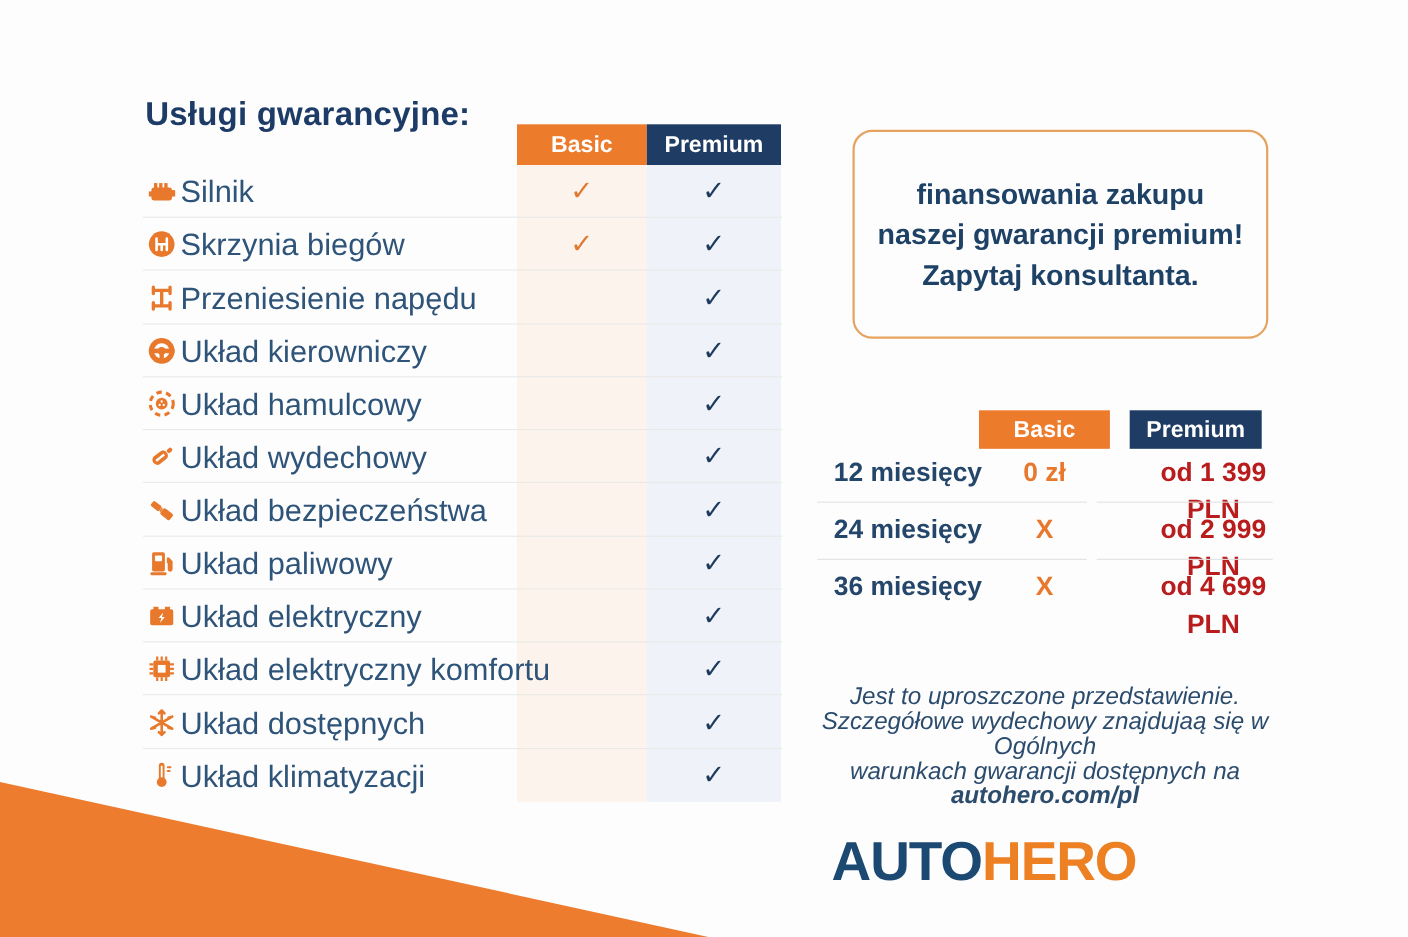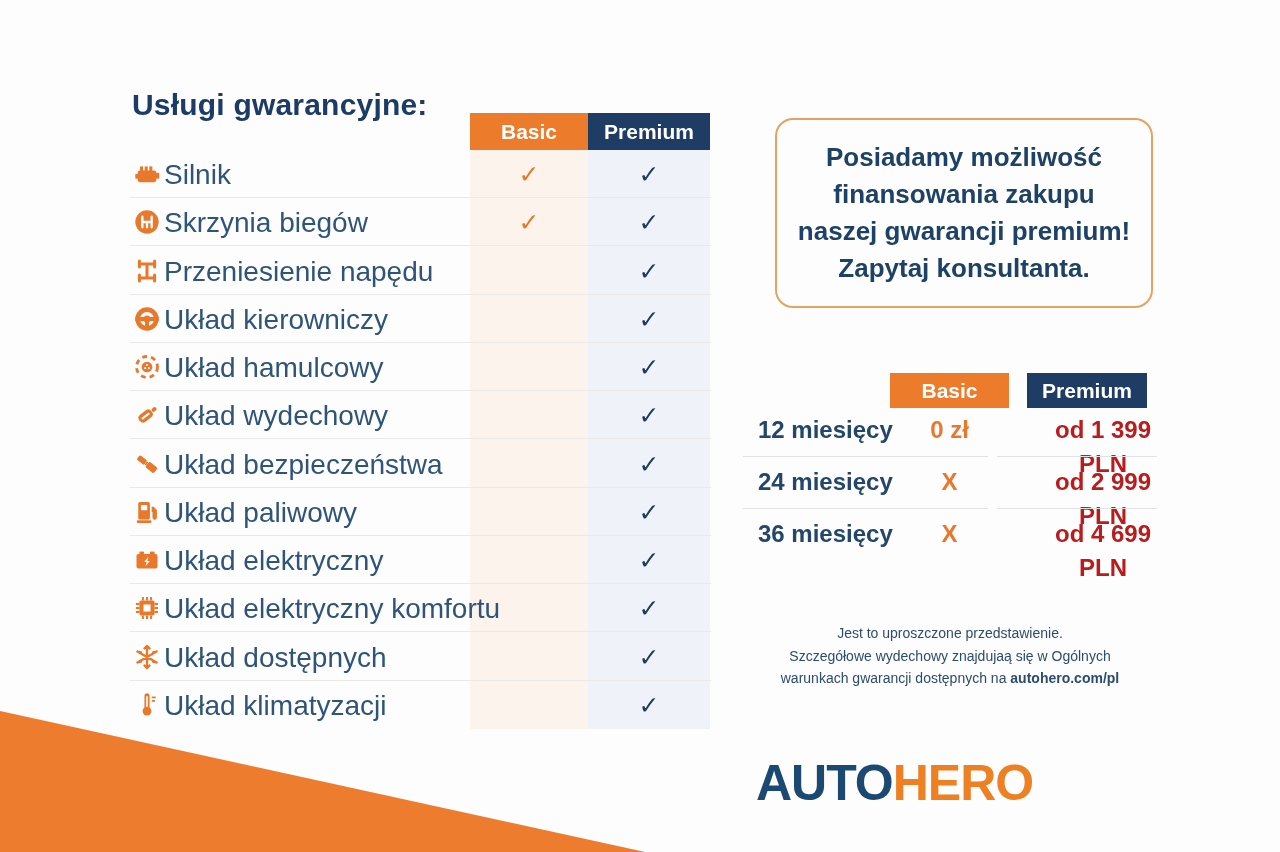--- a/index.html
+++ b/index.html
@@ -32,21 +32,21 @@
   .prow{position:absolute;left:0;width:1280px;height:34px;line-height:34px;font-weight:700;font-size:24px;}
   .period{position:absolute;left:758px;color:#24466b;}
   .pb{position:absolute;left:890px;width:119px;text-align:center;color:#e8782d;}
   .pp{position:absolute;left:1028px;width:150px;text-align:center;color:#b91c1c;}
   .psep{position:absolute;height:1px;background:#e2e2e2;}
   #psep1a{left:743px;top:456px;width:245px;}
   #psep1b{left:997px;top:456px;width:160px;}
   #psep2a{left:743px;top:508px;width:245px;}
   #psep2b{left:997px;top:508px;width:160px;}
 
-  #disclaimer{position:absolute;left:730px;top:622px;width:440px;text-align:center;font-size:14px;line-height:22.5px;color:#2c4c6e;}
+  #disclaimer{position:absolute;left:730px;top:622px;width:440px;text-align:center;font-size:22px;line-height:22.5px;color:#2c4c6e;font-style:italic;}
   #disclaimer b{font-weight:700;}
 
   #logo{position:absolute;left:756px;top:744px;width:424px;height:78px;line-height:78px;font-size:50px;font-weight:700;letter-spacing:-1px;white-space:nowrap;}
   #logo .auto{color:#1b4971;}
   #logo .hero{color:#ee8024;}
 
   #wedge{position:absolute;left:0;top:705px;}
 </style>
 </head>
 <body>
@@ -237,21 +237,20 @@
           </span>
       <span class="rlabel">Układ klimatyzacji</span>
 
       <span class="chk p">✓</span>
 
     </div>
       </div>
   </div>
 
   <div id="promo">
-    <div class="pline">Posiadamy możliwość</div>
     <div class="pline">finansowania zakupu</div>
     <div class="pline">naszej gwarancji premium!</div>
     <div class="pline">Zapytaj konsultanta.</div>
   </div>
 
   <div>
     <div id="phdr-basic" class="phdr">Basic</div>
     <div id="phdr-premium" class="phdr">Premium</div>
     <div id="prows">
         <div class="prow" style="top: 413px;">

